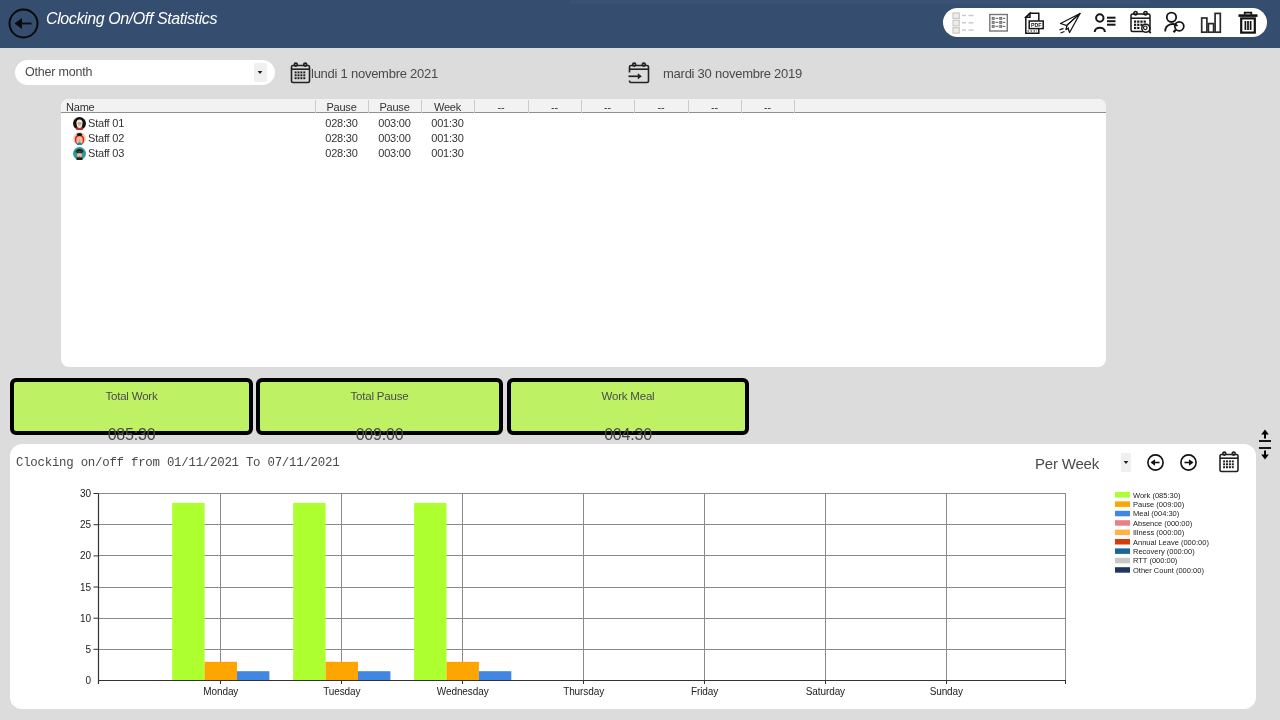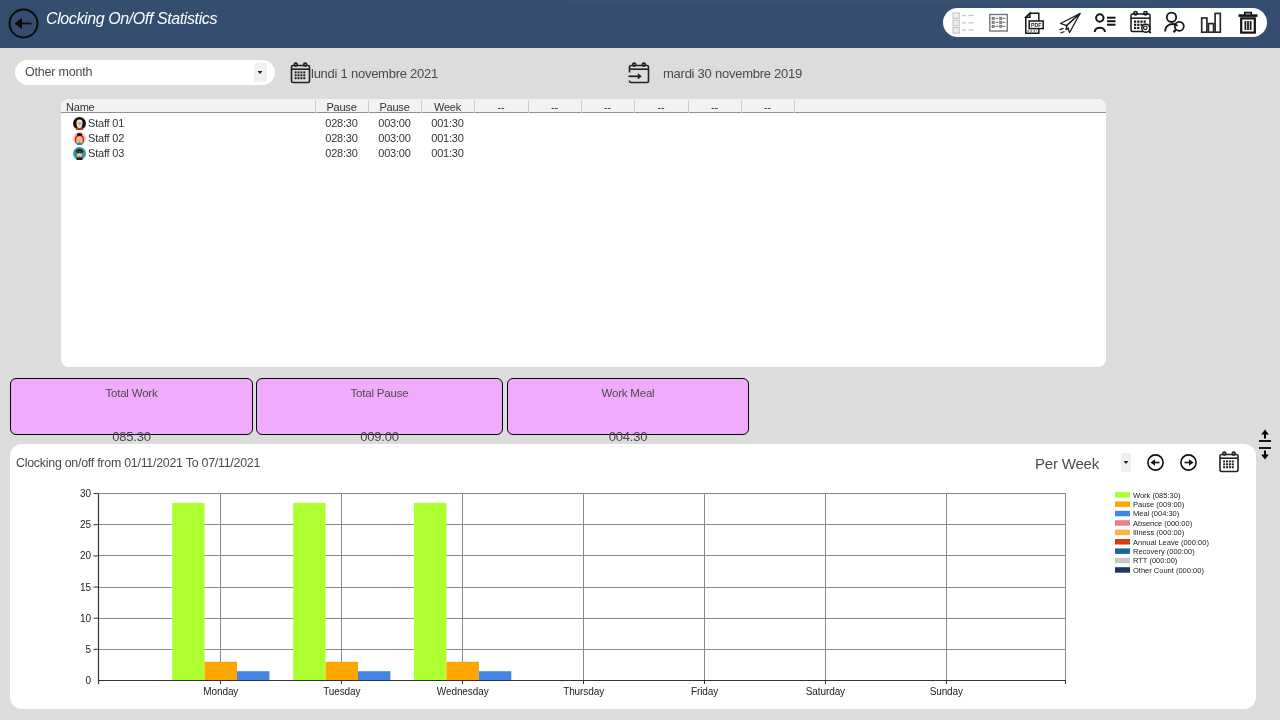--- a/index.html
+++ b/index.html
@@ -13,25 +13,25 @@
   .dd { left:15px; top:60px; width:260px; height:25px; background:#fff; border-radius:13px; }
   .dd-txt { left:25px; top:65px; font-size:12.5px; letter-spacing:-0.2px; color:#4a4a4a; }
   .dd-btn { left:254px; top:63px; width:13px; height:19px; background:#f0f0f0; border-radius:2px; }
   .date-txt { top:66px; font-size:13px; letter-spacing:-0.25px; color:#4a4a4a; }
   .panel { background:#fff; border-radius:8px; }
   .tpanel { left:20px; top:99px; width:1045px; height:268px; overflow:hidden;margin-left:41px; }
   .thead { left:0; top:0; width:1246px; height:14px; background:#f2f2f2; border-bottom:1px solid #8f8f8f; }
   .hsep { position:absolute; top:1px; width:1px; height:13px; background:#cccccc; }
   .hlbl { position:absolute; top:2px; font-size:11px; letter-spacing:-0.2px; color:#333; }
   .rowtxt { position:absolute; font-size:11px; letter-spacing:-0.2px; color:#333; }
-  .card { top:378px; height:57px; background:#f0abfc; border:1px solid #000000; border-radius:6px; text-align:center; }
+  .card { top:378px; height:57px; background:#bef264; border:4px solid #000000; border-radius:6px; text-align:center; }
   .card .l1 { margin-top:8px; font-size:11.5px; letter-spacing:-0.2px; color:#4a4a4a; }
-  .card .l2 { margin-top:30px; font-size:13px; letter-spacing:-0.2px; color:#4a4a4a; }
+  .card .l2 { margin-top:24px; font-size:16px; letter-spacing:-0.2px; color:#4a4a4a; }
   .cpanel { left:10px; top:444px; width:1246px; height:265px; border-radius:12px; }
-  .ctitle { left:16px; top:456px; font-size:12.4px; letter-spacing:-0.25px; color:#4a4a4a; }
+  .ctitle { left:16px; top:456px; font-size:12.4px; letter-spacing:-0.25px; color:#4a4a4a;font-family:Liberation Mono, monospace; }
   .perweek { left:1035px; top:455px; font-size:15px; letter-spacing:-0.2px; color:#4a4a4a; }
   .pw-btn { left:1121px; top:453px; width:10px; height:19px; background:#efefef; }
 </style>
 </head>
 <body>
 
   <div class="abs hdr"></div>
   <div class="abs hdr-strip"></div>
   <svg class="abs" style="left:8px;top:8px" width="31" height="31" viewBox="0 0 31 31">
     <circle cx="15.5" cy="15.5" r="14" fill="none" stroke="#0b0b0b" stroke-width="2"></circle>

